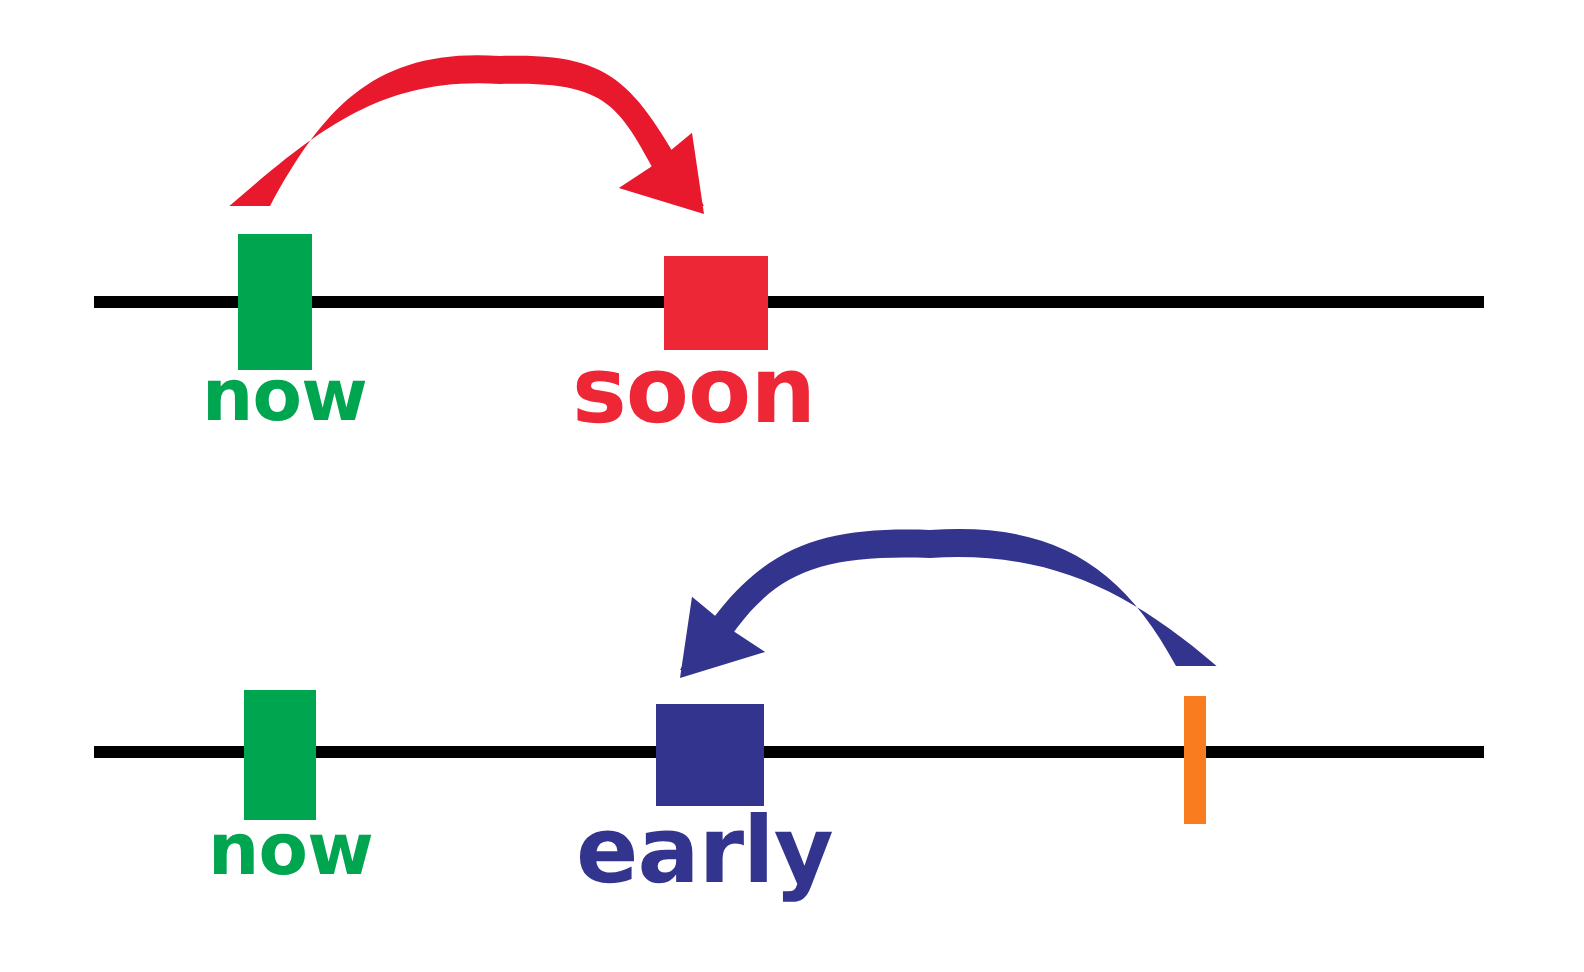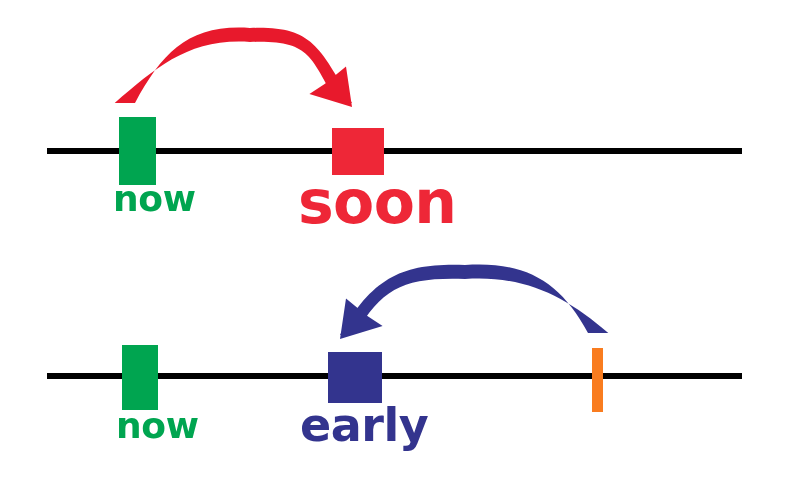--- a/index.html
+++ b/index.html
@@ -2,38 +2,38 @@
 <html><head>
 <meta charset="utf-8">
 <style>
   html,body{margin:0;padding:0;background:#ffffff;}
   body{width:792px;height:486px;overflow:hidden;
        font-family:"DejaVu Sans","Liberation Sans",sans-serif;}
   #stage{position:relative;width:792px;height:486px;background:#ffffff;}
   .tl-line{position:absolute;background:#000000;}
   .marker{position:absolute;}
   .lbl{position:absolute;font-weight:bold;letter-spacing:-0.01em;
-       line-height:1;white-space:nowrap;margin-left:12px;}
+       line-height:1;white-space:nowrap;}
   .arrow-svg{position:absolute;top:0;left:0;width:792px;height:486px;
              pointer-events:none;}
 </style>
 </head>
 <body>
 
 <div id="stage">
 
   <div>
 
     <div class="tl-line" id="axis-1" style="left: 47px; top: 148px; width: 695px; height: 6px; background: rgb(0, 0, 0);"></div>
 
     <div class="marker" id="m1-now" style="left: 119px; top: 117px; width: 37px; height: 68px; background: rgb(0, 165, 80);"></div>
     <div class="marker" id="m1-soon" style="left: 332px; top: 128px; width: 52px; height: 47px; background: rgb(238, 39, 55);"></div>
 
     <div class="lbl" id="l1-now" style="left: 101px; top: 181px; color: rgb(0, 165, 80); font-size: 36px;">now</div>
-    <div class="lbl" id="l1-soon" style="left: 286px; top: 172px; color: rgb(238, 39, 55); font-size: 60px;">soon</div>
+    <div class="lbl" id="l1-soon" style="left: 286px; top: 172px; color: rgb(238, 39, 55); font-size: 46px;">soon</div>
 
     <svg class="arrow-svg" viewBox="0 0 792 486">
       <path id="arrow-red-body" d="M 135 103 C 163 51 190 24 250 28 C 310 26 318 43 352 103 L 335.9 100.9 C 309.6 55.6 310 40 250 42 C 190 38 157.4 66.4 114.7 103 Z" fill="#E8192C" stroke-linecap="butt" stroke="none"></path>
       <path id="arrow-red-head" d="M 352 107 L 309.4 94 L 325 83.8 L 346 66.4 Z" fill="#E8192C"></path>
     </svg>
   </div>
 
   <div>
 
     <div class="tl-line" id="axis-2" style="left: 47px; top: 373px; width: 695px; height: 6px; background: rgb(0, 0, 0);"></div>

